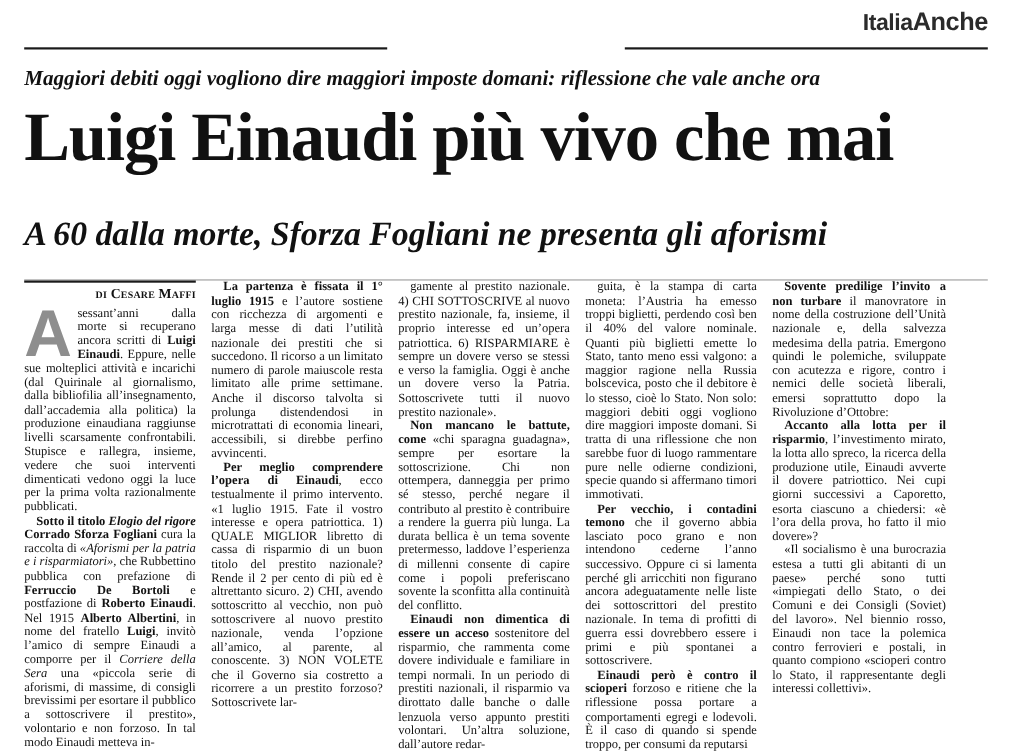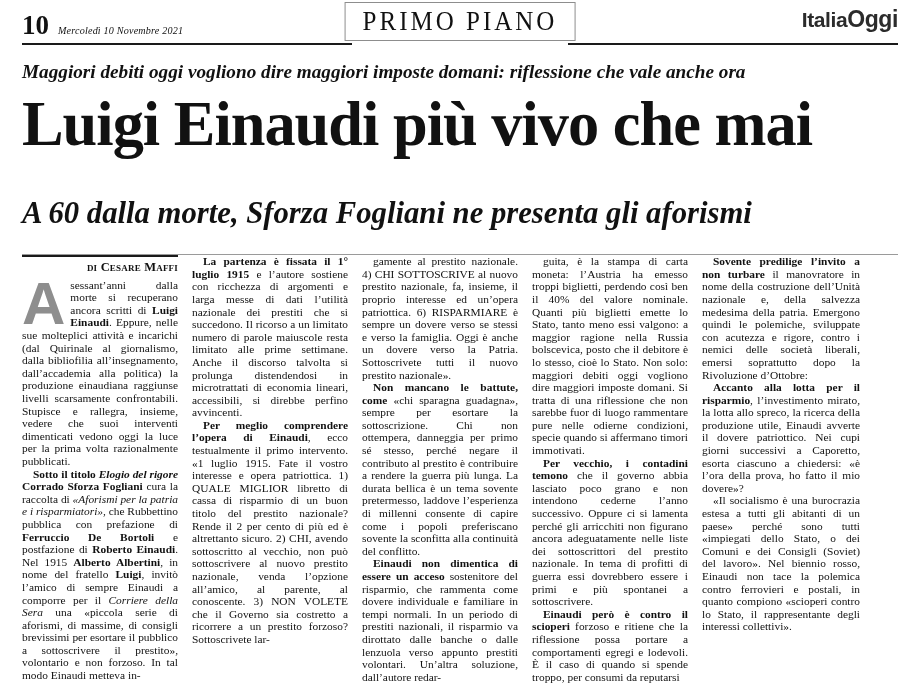--- a/index.html
+++ b/index.html
@@ -65,30 +65,23 @@
     float:left;font-size:60px;line-height:46px;font-weight:bold;
     color:#8e8e8e;margin:2px 5px -2px 0;font-family:"Liberation Sans",sans-serif;
   }
 </style>
 </head>
 <body>
 
 <div class="page">
 
   <div class="masthead">
-    <div class="mh-left">
-      <span class="folio">10</span>
-      <span class="issue-date">Mercoledì 10 Novembre 2021</span>
-    </div>
     <div class="mh-rule-left"></div>
     <div class="mh-rule-right"></div>
-    <div class="section-box">
-      <span>PRIMO PIANO</span>
-    </div>
-    <div class="brand"><span>Italia</span><span class="o">Oggi</span></div>
+    <div class="brand"><span>Italia</span><span class="o">Anche</span></div>
   </div>
 
   <div class="kicker">Maggiori debiti oggi vogliono dire maggiori imposte domani: riflessione che vale anche ora</div>
   <h1 class="headline">Luigi Einaudi più vivo che mai</h1>
   <h2 class="subhead">A 60 dalla morte, Sforza Fogliani ne presenta gli aforismi</h2>
   <div class="head-rule"></div>
 
   <div class="cols" id="cols">
       <div class="col">
         <div class="byline-rule"></div>

